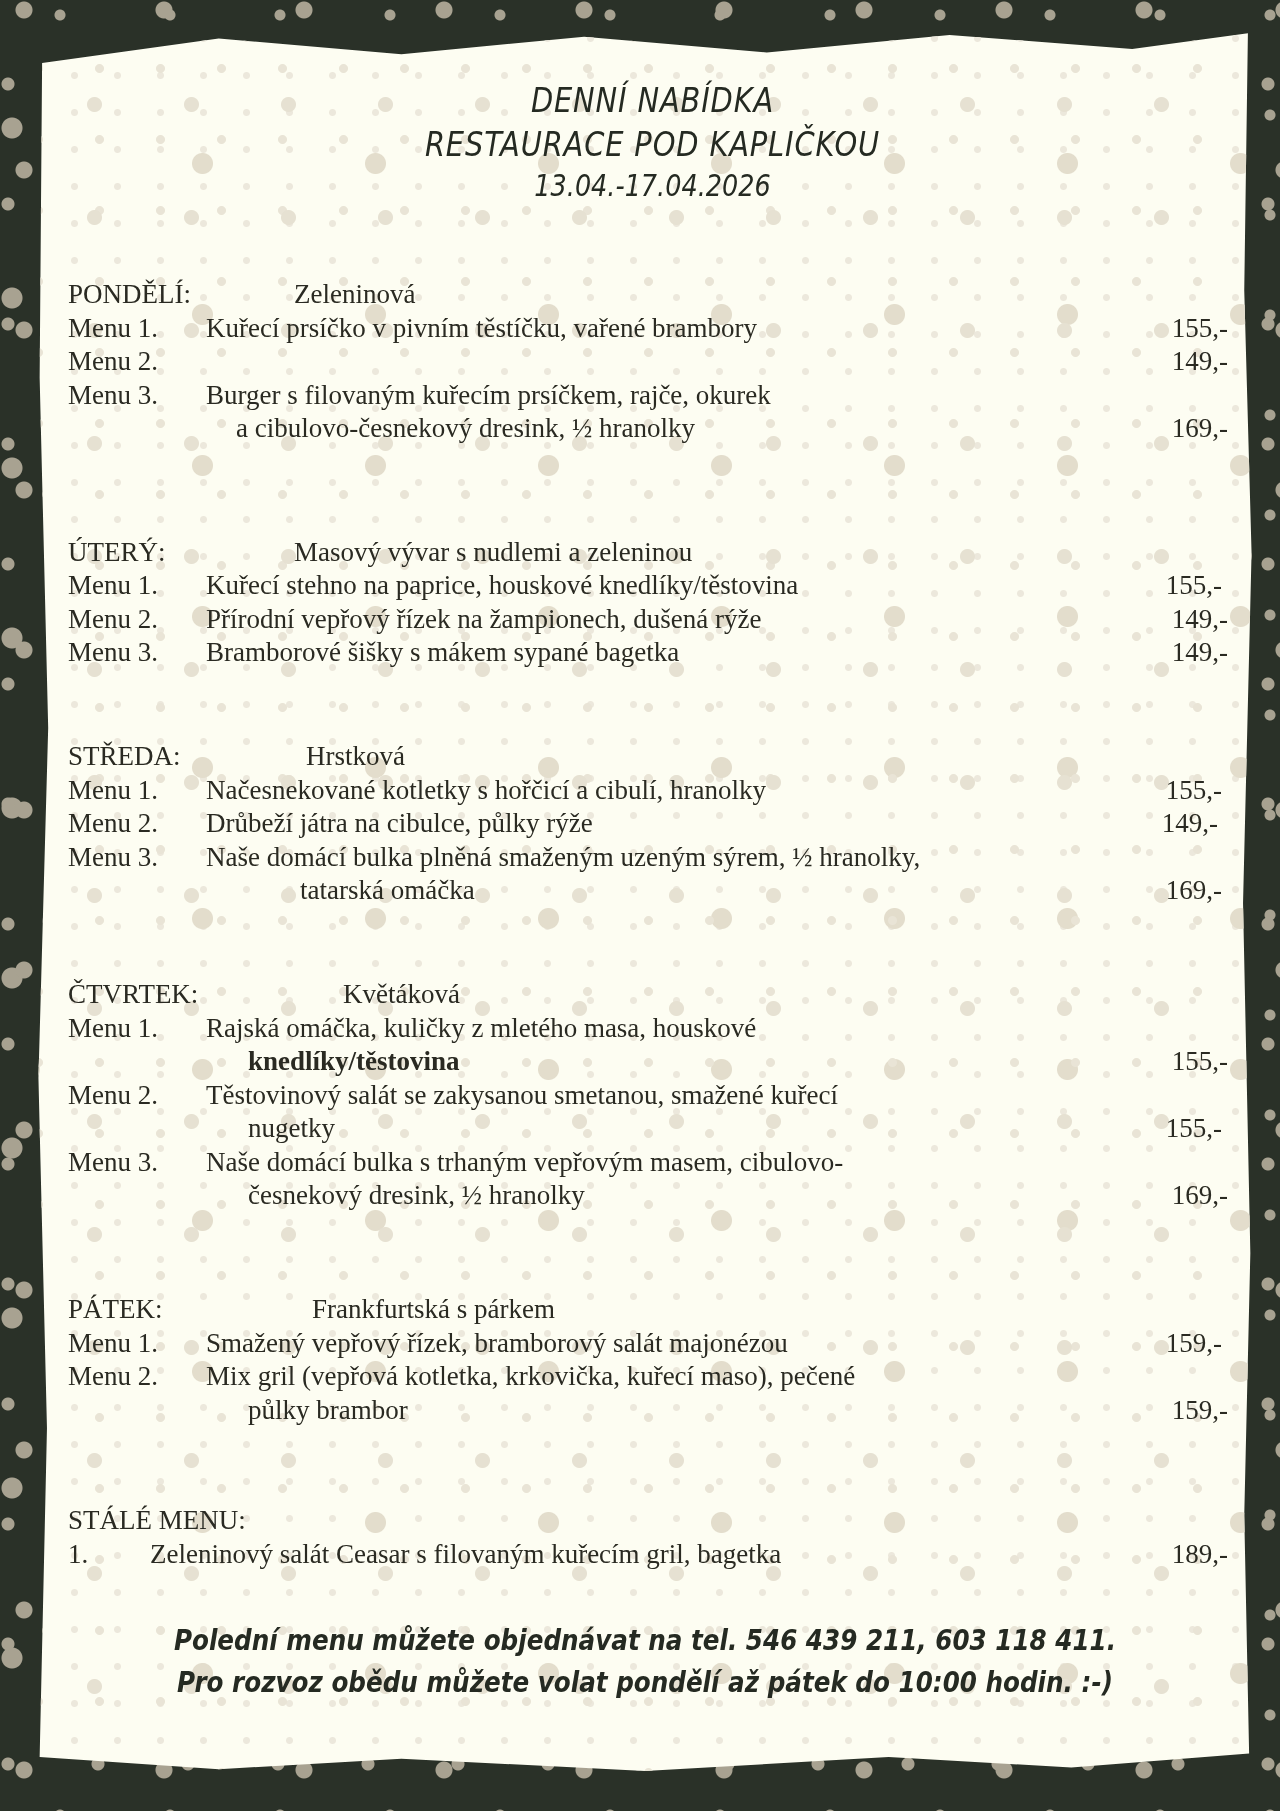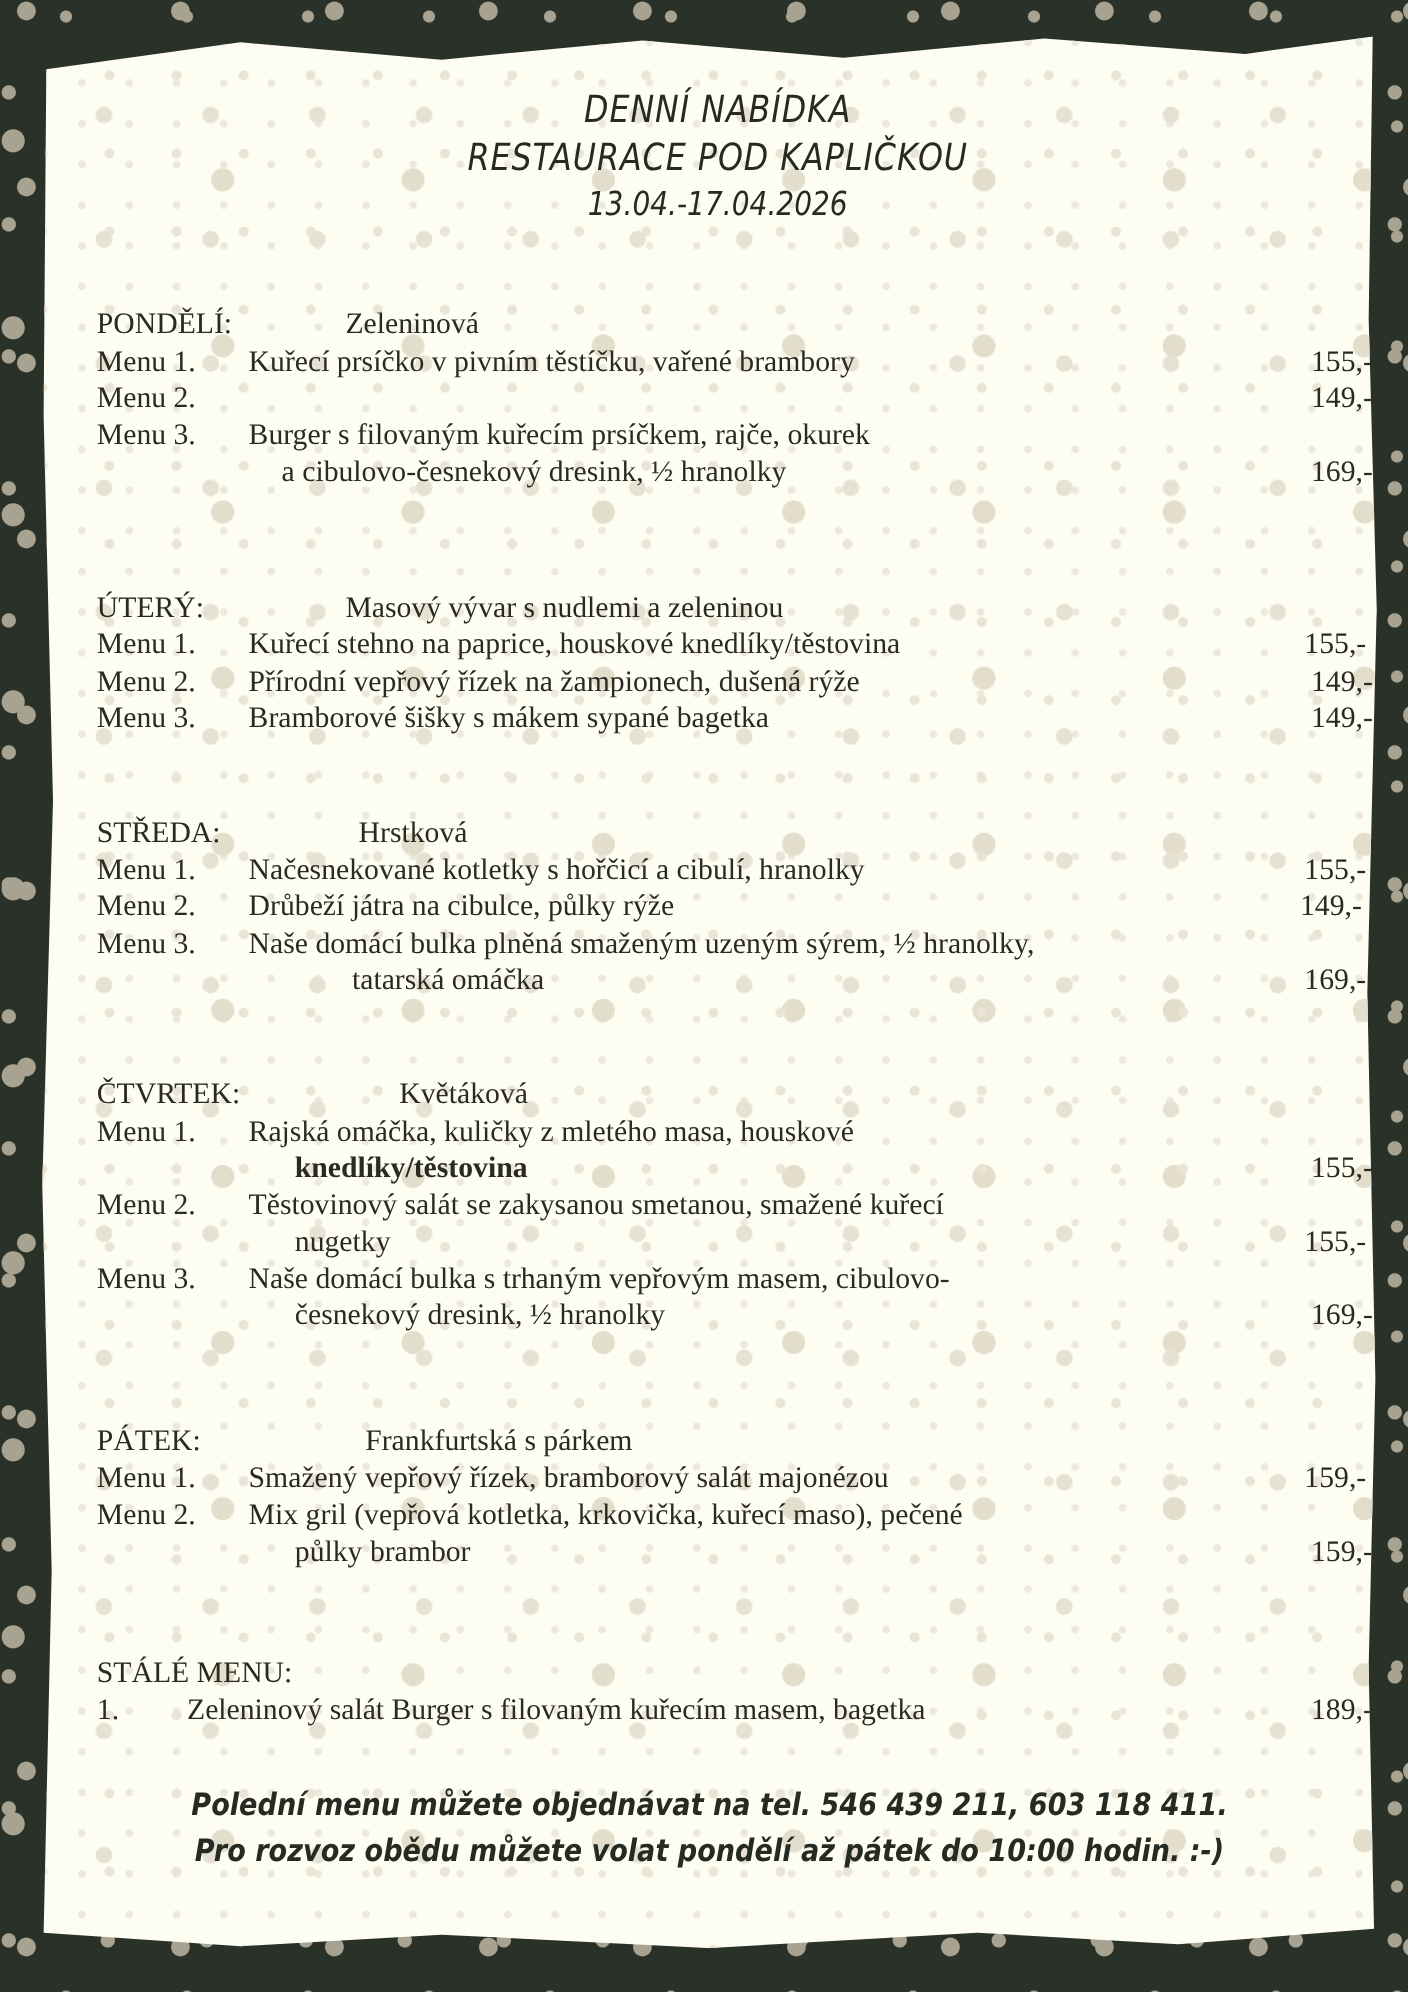--- a/index.html
+++ b/index.html
@@ -28,21 +28,21 @@
     clip-path: polygon(0.5% 2%, 15% 0.6%, 30% 1.5%, 45% 0.5%, 60% 1.4%, 75% 0.4%, 90% 1.2%, 99.5% 0.3%, 99.2% 15%, 99.8% 30%, 99.1% 50%, 99.7% 70%, 99.2% 85%, 99.6% 98.6%, 85% 99.4%, 70% 98.8%, 50% 99.6%, 30% 98.9%, 15% 99.5%, 0.3% 98.8%, 0.9% 80%, 0.2% 60%, 1% 40%, 0.3% 20%);
   }
   .header {
     position: absolute; left: 15px; right: 0; top: 50px; text-align: center;
     font-family: "DejaVu Sans", sans-serif; font-weight: 300; color: #252a22;
   }
   .header .h1 { font-size: 34px; letter-spacing: 1px; line-height: 44px; font-style: italic; transform: scaleX(0.85); }
   .header .h2 { font-size: 34px; letter-spacing: 1px; line-height: 44px; font-style: italic; transform: scaleX(0.85); }
   .header .h3 { font-size: 30px; line-height: 40px; font-style: italic; transform: scaleX(0.85); }
 
-  .content { position: absolute; left: 52px; top: 250px; width: 1160px; }
+  .content { position: absolute; left: 32px; top: 250px; width: 1160px; }
   .day { margin-bottom: 0; }
   .line { position: relative; font-size: 27px; line-height: 33.5px; white-space: nowrap; height: 33.5px; }
   .day-label { position: absolute; left: 0; }
   .soup { position: absolute; }
   .menu-label { position: absolute; left: 0; }
   .dish { position: absolute; left: 138px; }
   .price { position: absolute; right: 0; text-align: left; }
 
   .footer {
     position: absolute; left: 0; right: 0; top: 1592px; text-align: center;
@@ -178,21 +178,21 @@
           <div class="dish" style="left: 180px;">půlky brambor</div>
           <div class="price" style="right: 0px;">159,-</div>
         </div>
       </div>
       <div class="day" style="margin-top: 77.05px;">
         <div class="line">
           <div class="day-label">STÁLÉ MENU:</div>
         </div>
         <div class="line">
           <div class="menu-label">1.</div>
-          <div class="dish" style="left: 82px;">Zeleninový salát Burger s filovaným kuřecím masem, bagetka</div>
+          <div class="dish" style="left: 82px;">Zeleninový salát Ceasar s filovaným kuřecím gril, bagetka</div>
           <div class="price">189,-</div>
         </div>
       </div>
     </div>
 
   <div class="footer">
     <div>Polední menu můžete objednávat na tel.   546 439 211,  603 118 411.</div>
     <div>Pro rozvoz obědu můžete volat pondělí až pátek do 10:00 hodin. :-)</div>
   </div>
 </div>

